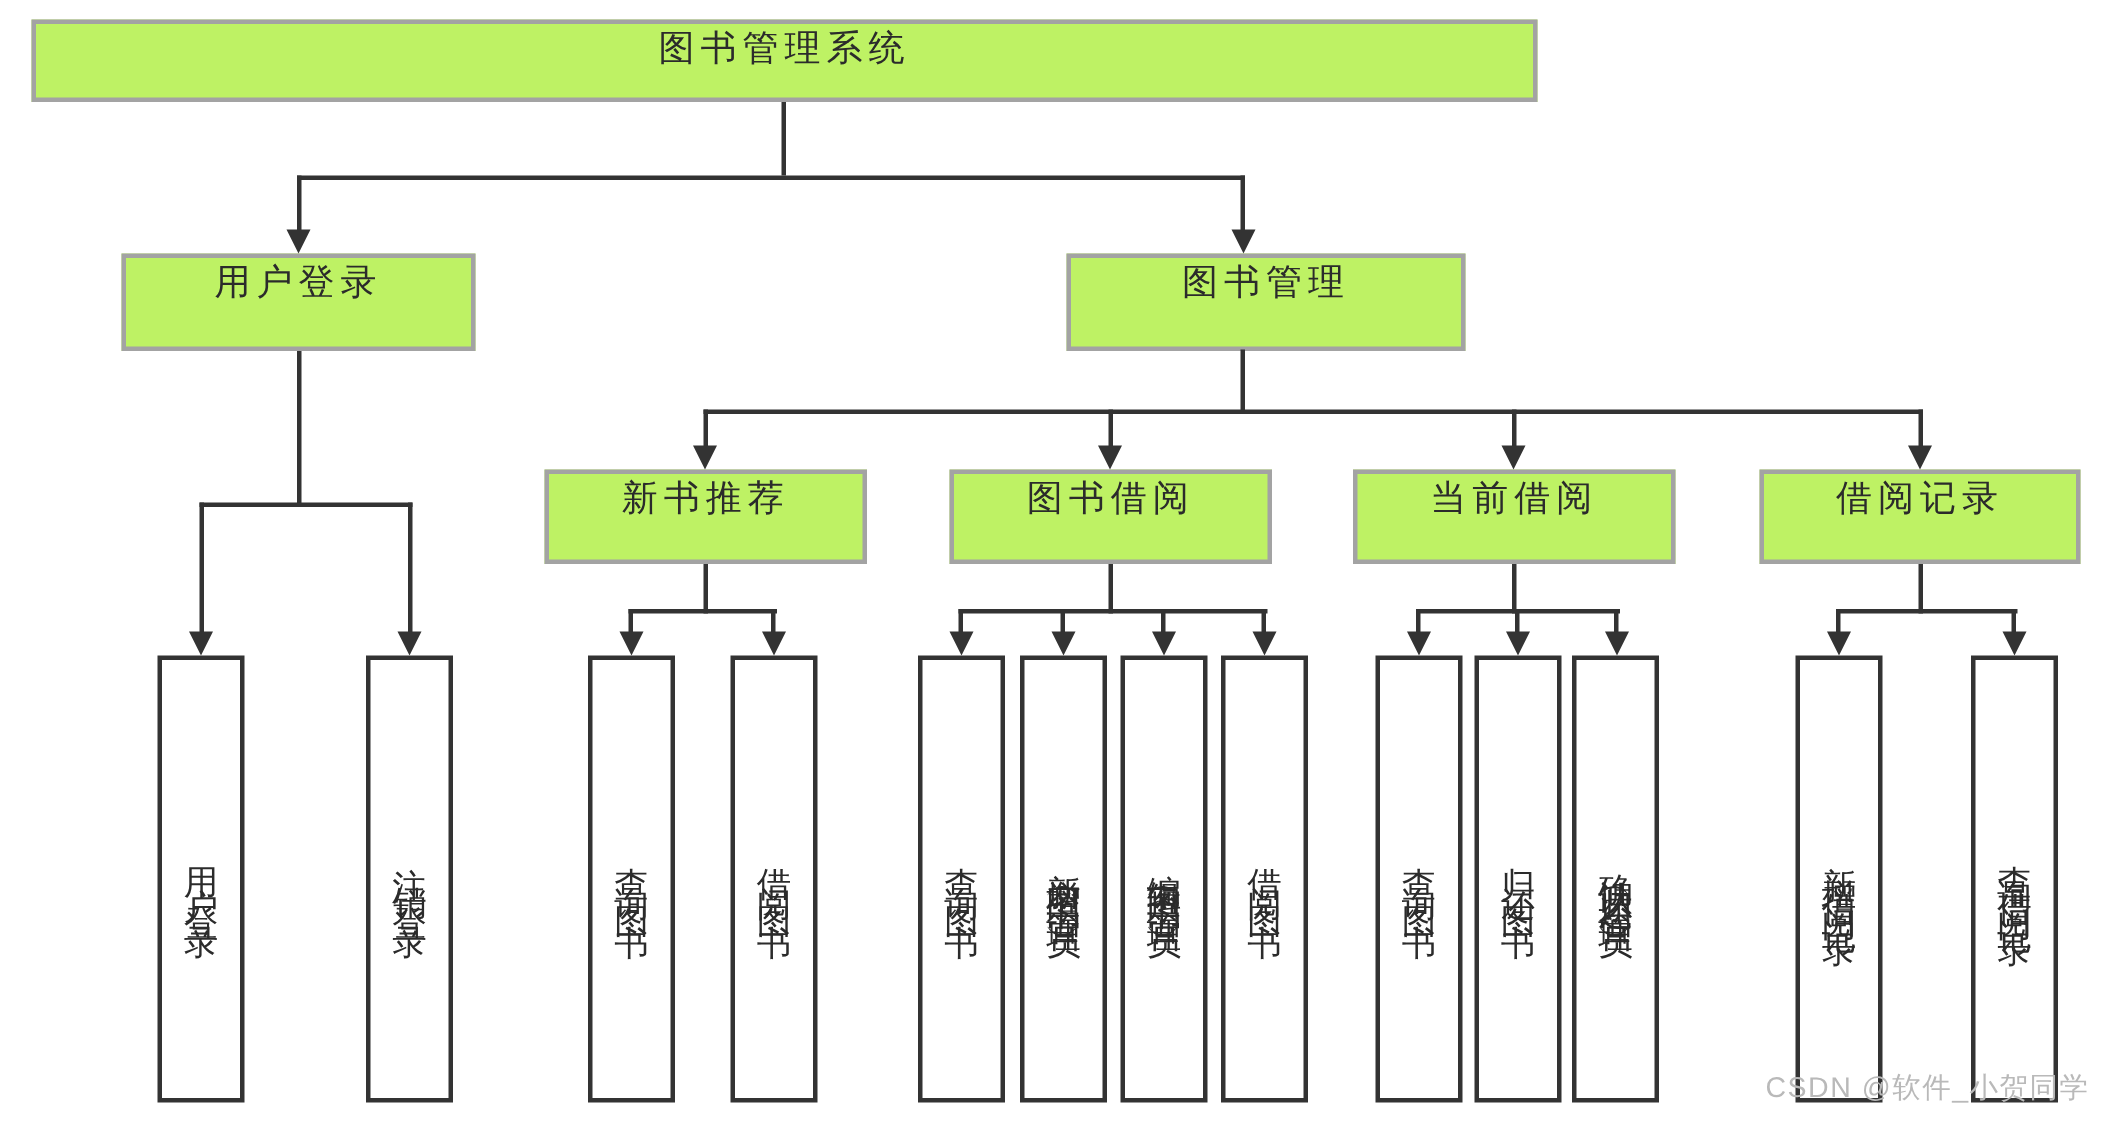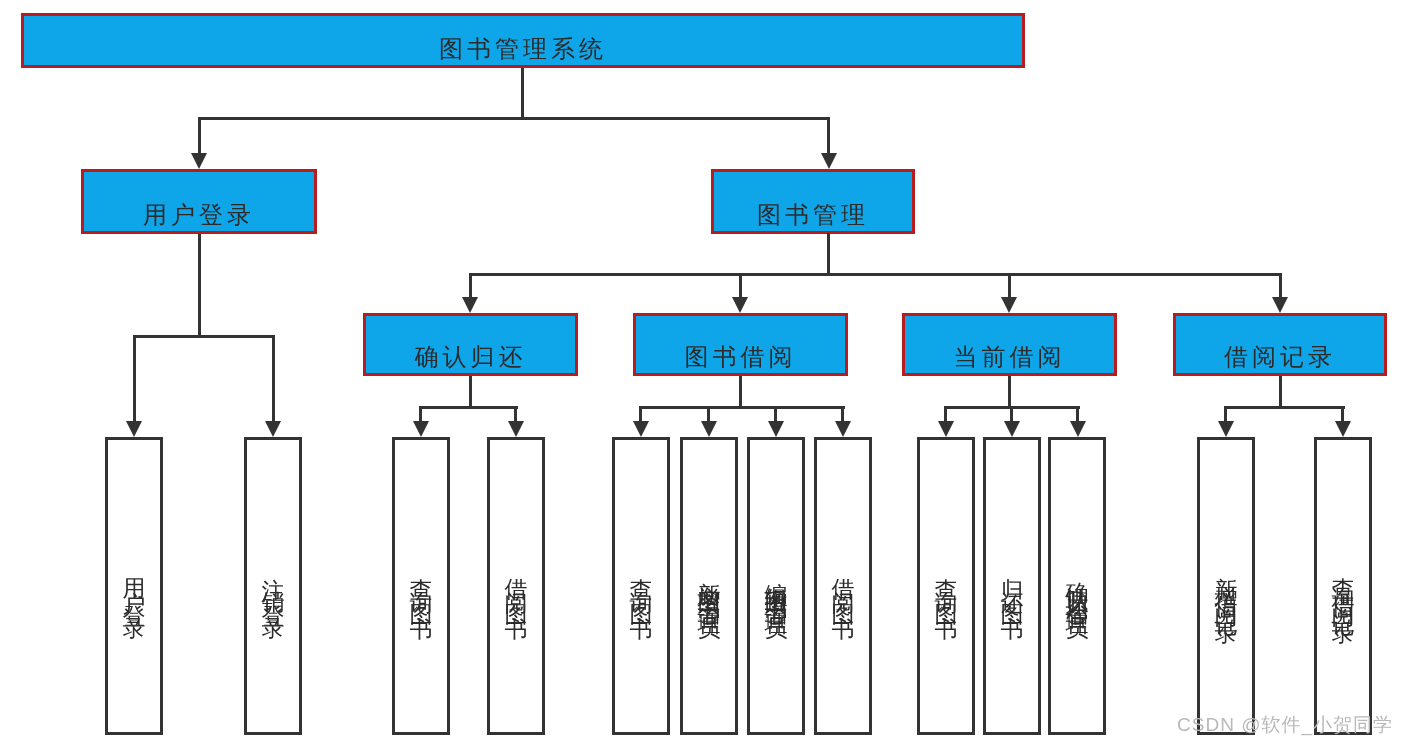--- a/index.html
+++ b/index.html
@@ -1,21 +1,21 @@
 <!DOCTYPE html>
 <html><head>
 <meta charset="utf-8">
 <style>
   html,body{margin:0;padding:0;background:#ffffff;}
   body{width:1405px;height:747px;font-family:"Liberation Sans","DejaVu Sans",sans-serif;}
   .stage{position:relative;width:1405px;height:747px;background:#ffffff;overflow:hidden;}
 
   
-  .box{position:absolute;box-sizing:border-box;background:#0ea5e9;border:3px solid #b91c1c;
-       display:flex;align-items:flex-end;justify-content:center;color:#2b2b2b;}
+  .box{position:absolute;box-sizing:border-box;background:#bef264;border:3px solid #a3a3a3;
+       display:flex;align-items:flex-start;justify-content:center;color:#2b2b2b;}
   .h-label{font-size:24px;letter-spacing:4px;white-space:nowrap;}
 
   
   .leaf{position:absolute;box-sizing:border-box;background:#ffffff;border:3px solid #333333;
         width:58px;top:437px;height:298px;display:flex;align-items:center;justify-content:center;}
   .leaf span{writing-mode:vertical-rl;text-orientation:mixed;font-size:23px;color:#2b2b2b;
              letter-spacing:13px;line-height:1;}
   .leaf.ls6 span{letter-spacing:9px;}
   .leaf.ls9 span{letter-spacing:5px;}
 
@@ -35,26 +35,26 @@
 <div class="stage">
 
   <div class="box" style="left:21px;top:13px;width:1004px;height:55px;">
     <span class="h-label">图书管理系统</span>
   </div>
 
   <div class="box" style="left:81px;top:169px;width:236px;height:65px;">
     <span class="h-label">用户登录</span>
   </div>
 
-  <div class="box" style="left:711px;top:169px;width:204px;height:65px;">
+  <div class="box" style="left:711px;top:169px;width:266px;height:65px;">
     <span class="h-label">图书管理</span>
   </div>
 
   <div class="box" style="left:363px;top:313px;width:215px;height:63px;">
-    <span class="h-label">确认归还</span>
+    <span class="h-label">新书推荐</span>
   </div>
 
   <div class="box" style="left:633px;top:313px;width:215px;height:63px;">
     <span class="h-label">图书借阅</span>
   </div>
 
   <div class="box" style="left:902px;top:313px;width:215px;height:63px;">
     <span class="h-label">当前借阅</span>
   </div>
 

